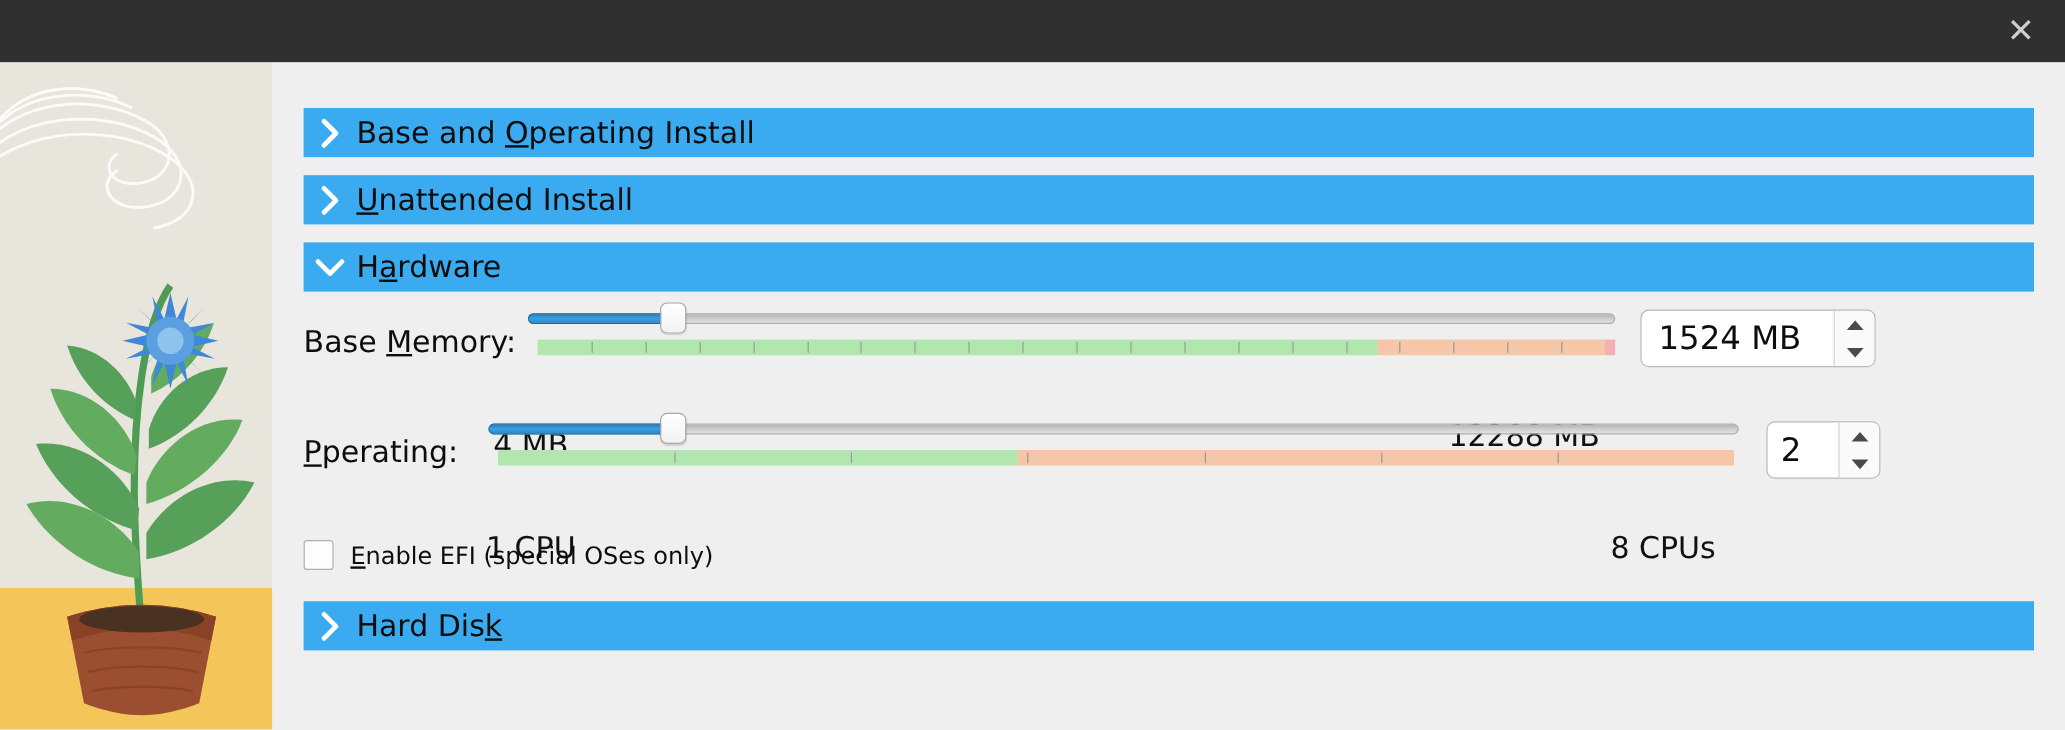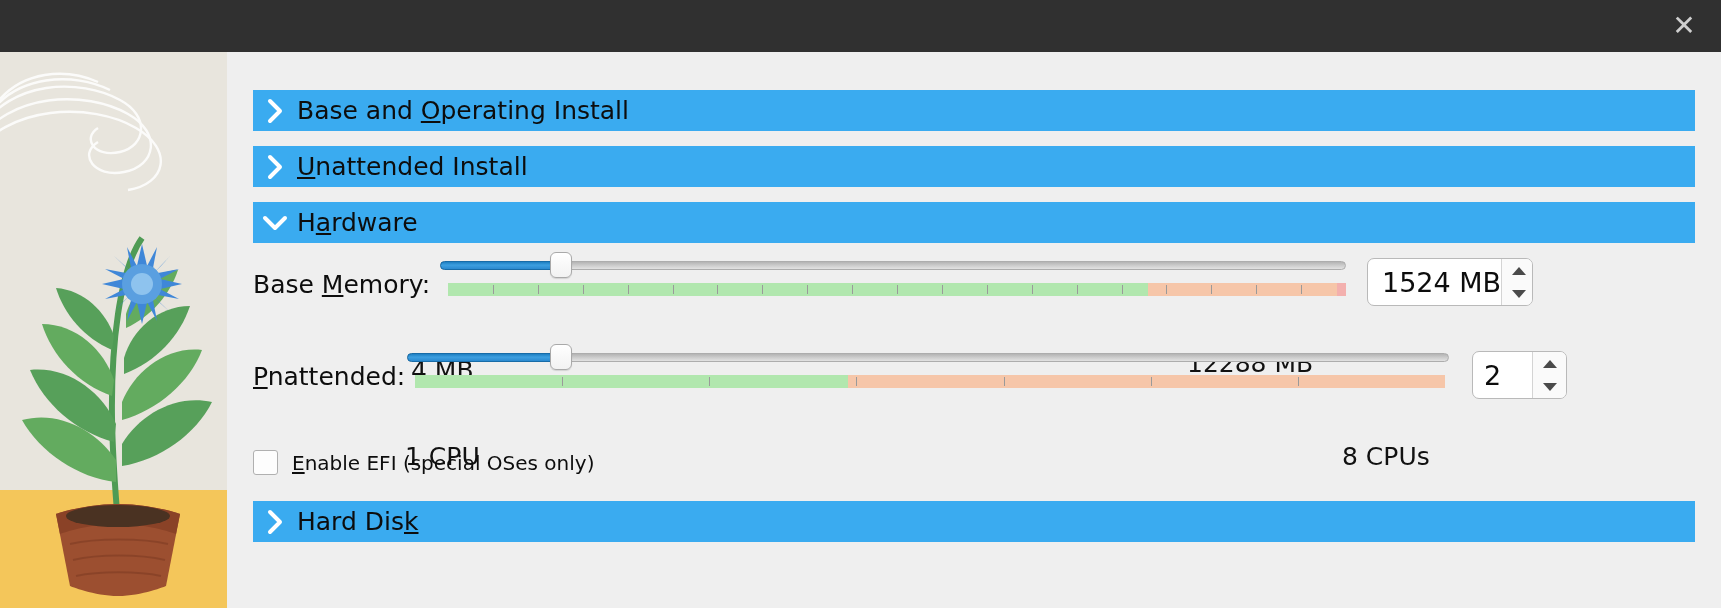--- a/index.html
+++ b/index.html
@@ -156,21 +156,21 @@
     display: flex; flex-direction: column;
     background: #fafafa;
   }
   .spin-btn {
     flex: 1 1 50%;
     display: flex; align-items: center; justify-content: center;
     cursor: pointer;
   }
   .spin-btn svg { display: block; }
 
-  #mem-spin  { left: 1140px; top: 206px; width: 166px; height: 48px; }
+  #mem-spin  { left: 1140px; top: 206px; width: 196px; height: 48px; }
   #proc-spin { left: 1245px; top: 299px; width: 95px;  height: 48px; }
 
   
   .checkrow {
     position: absolute; left: 26px; top: 398px;
     display: flex; align-items: center; cursor: pointer;
   }
   .checkbox {
     width: 25px; height: 25px; flex: none;
     background: #fdfdfd;
@@ -308,39 +308,39 @@
       <div class="tick" style="position: absolute; left: 583.7px; top: 2px;"></div>
       <div class="tick" style="position: absolute; left: 628.6px; top: 2px;"></div>
       <div class="tick" style="position: absolute; left: 673.5px; top: 2px;"></div>
       <div class="tick" style="position: absolute; left: 718.4px; top: 2px;"></div>
       <div class="tick" style="position: absolute; left: 763.3px; top: 2px;"></div>
       <div class="tick" style="position: absolute; left: 808.2px; top: 2px;"></div>
       <div class="tick" style="position: absolute; left: 853.1px; top: 2px;"></div>
     </div>
 
   <div class="minmax" id="mem-min" style="left:184px; top:304px;">4 MB</div>
-  <div class="minmax" id="mem-max" style="left:960px; top:297px;">12288 MB</div>
+  <div class="minmax" id="mem-max" style="left:980px; top:297px;">12288 MB</div>
 
   <div class="spinbox" id="mem-spin">
     <div class="spin-value">1524 MB</div>
     <div class="spin-btns">
       <div class="spin-btn">
         <svg width="16" height="10" viewBox="0 0 16 10">
             <path d="M8,1 L15,9 L1,9 Z" fill="#4a4a4a"></path>
           </svg>
       </div>
       <div class="spin-btn">
         <svg width="16" height="10" viewBox="0 0 16 10">
             <path d="M8,9 L1,1 L15,1 Z" fill="#4a4a4a"></path>
           </svg>
       </div>
     </div>
   </div>
 
-  <div class="row-label" id="lbl-procs"><span></span><u>P</u><span>nattended:</span></div>
+  <div class="row-label" id="lbl-procs"><span></span><u>P</u><span>perating:</span></div>
 
   <div class="slider" id="proc-slider" style="left:180px; top:292px; width:1042px;">
     <div class="groove"></div>
     <div class="fill" style="width:154px;"></div>
     <div class="handle" style="left:154px;"></div>
   </div>
 
   <div class="scalebar" id="proc-scale" style="left: 188px; top: 323px; width: 1030px; position: absolute;">
     <div class="seg green" style="width:42%;"></div>
     <div class="seg orange" style="width:58%;"></div>

